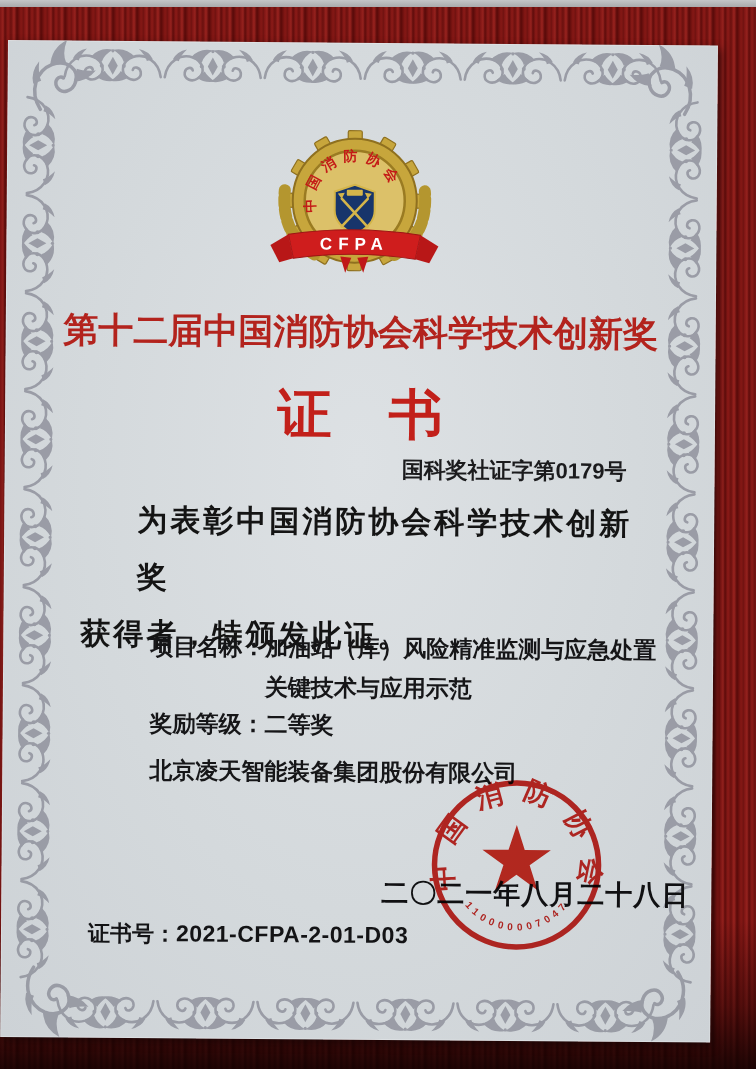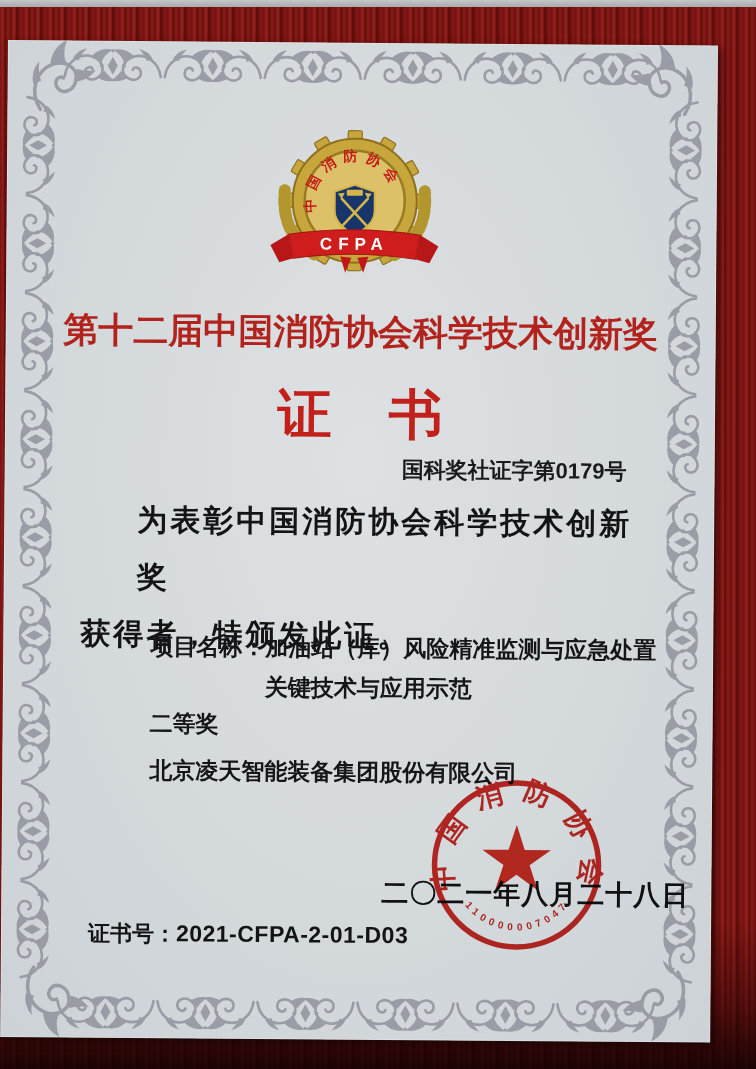--- a/index.html
+++ b/index.html
@@ -200,20 +200,21 @@
 
     <div class="abs field" style="top:585px">
       <span class="flabel">项目名称：</span>
       <div>
         <div>加油站（库）风险精准监测与应急处置</div>
         <div>关键技术与应用示范</div>
       </div>
     </div>
 
     <div class="abs field" style="top:662px">
+      <span class="flabel">奖励等级：</span>
       <span>二等奖</span>
     </div>
 
     <div class="abs field" style="top:709px">
       <span>北京凌天智能装备集团股份有限公司</span>
     </div>
 
     <div class="abs issue-date">二〇二一年八月二十八日</div>
 
     <div class="abs certno">

